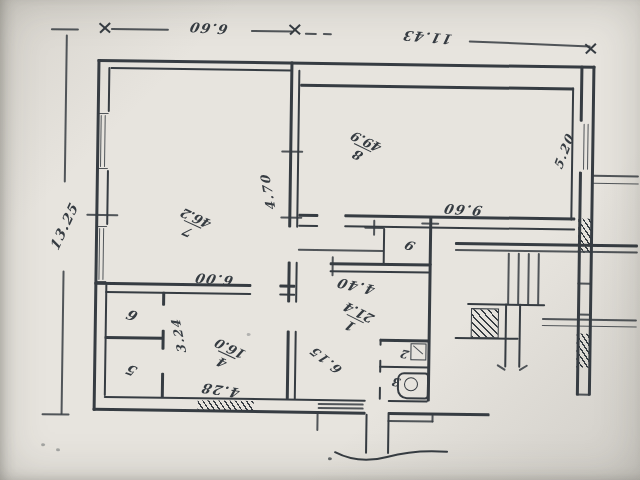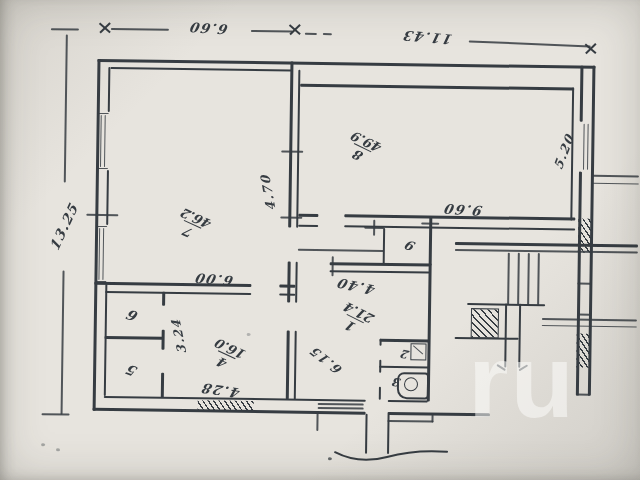--- a/index.html
+++ b/index.html
@@ -210,14 +210,13 @@
   <div class="h thin" style="left:543px;top:315px;width:95px;height:2px"></div>
   <div class="h thin" style="left:543px;top:322px;width:95px;height:1.4px"></div>
 
   <div class="speck" style="left:331px;top:457px"></div>
   <div class="speck" style="left:44px;top:447px;opacity:.5"></div>
   <div class="speck" style="left:59px;top:452px;opacity:.5"></div>
   <div class="speck" style="left:248px;top:334px;opacity:.4"></div>
 
 </div>
 
-<div id="watermark">ru</div>
 </div>
 
 </body></html>

